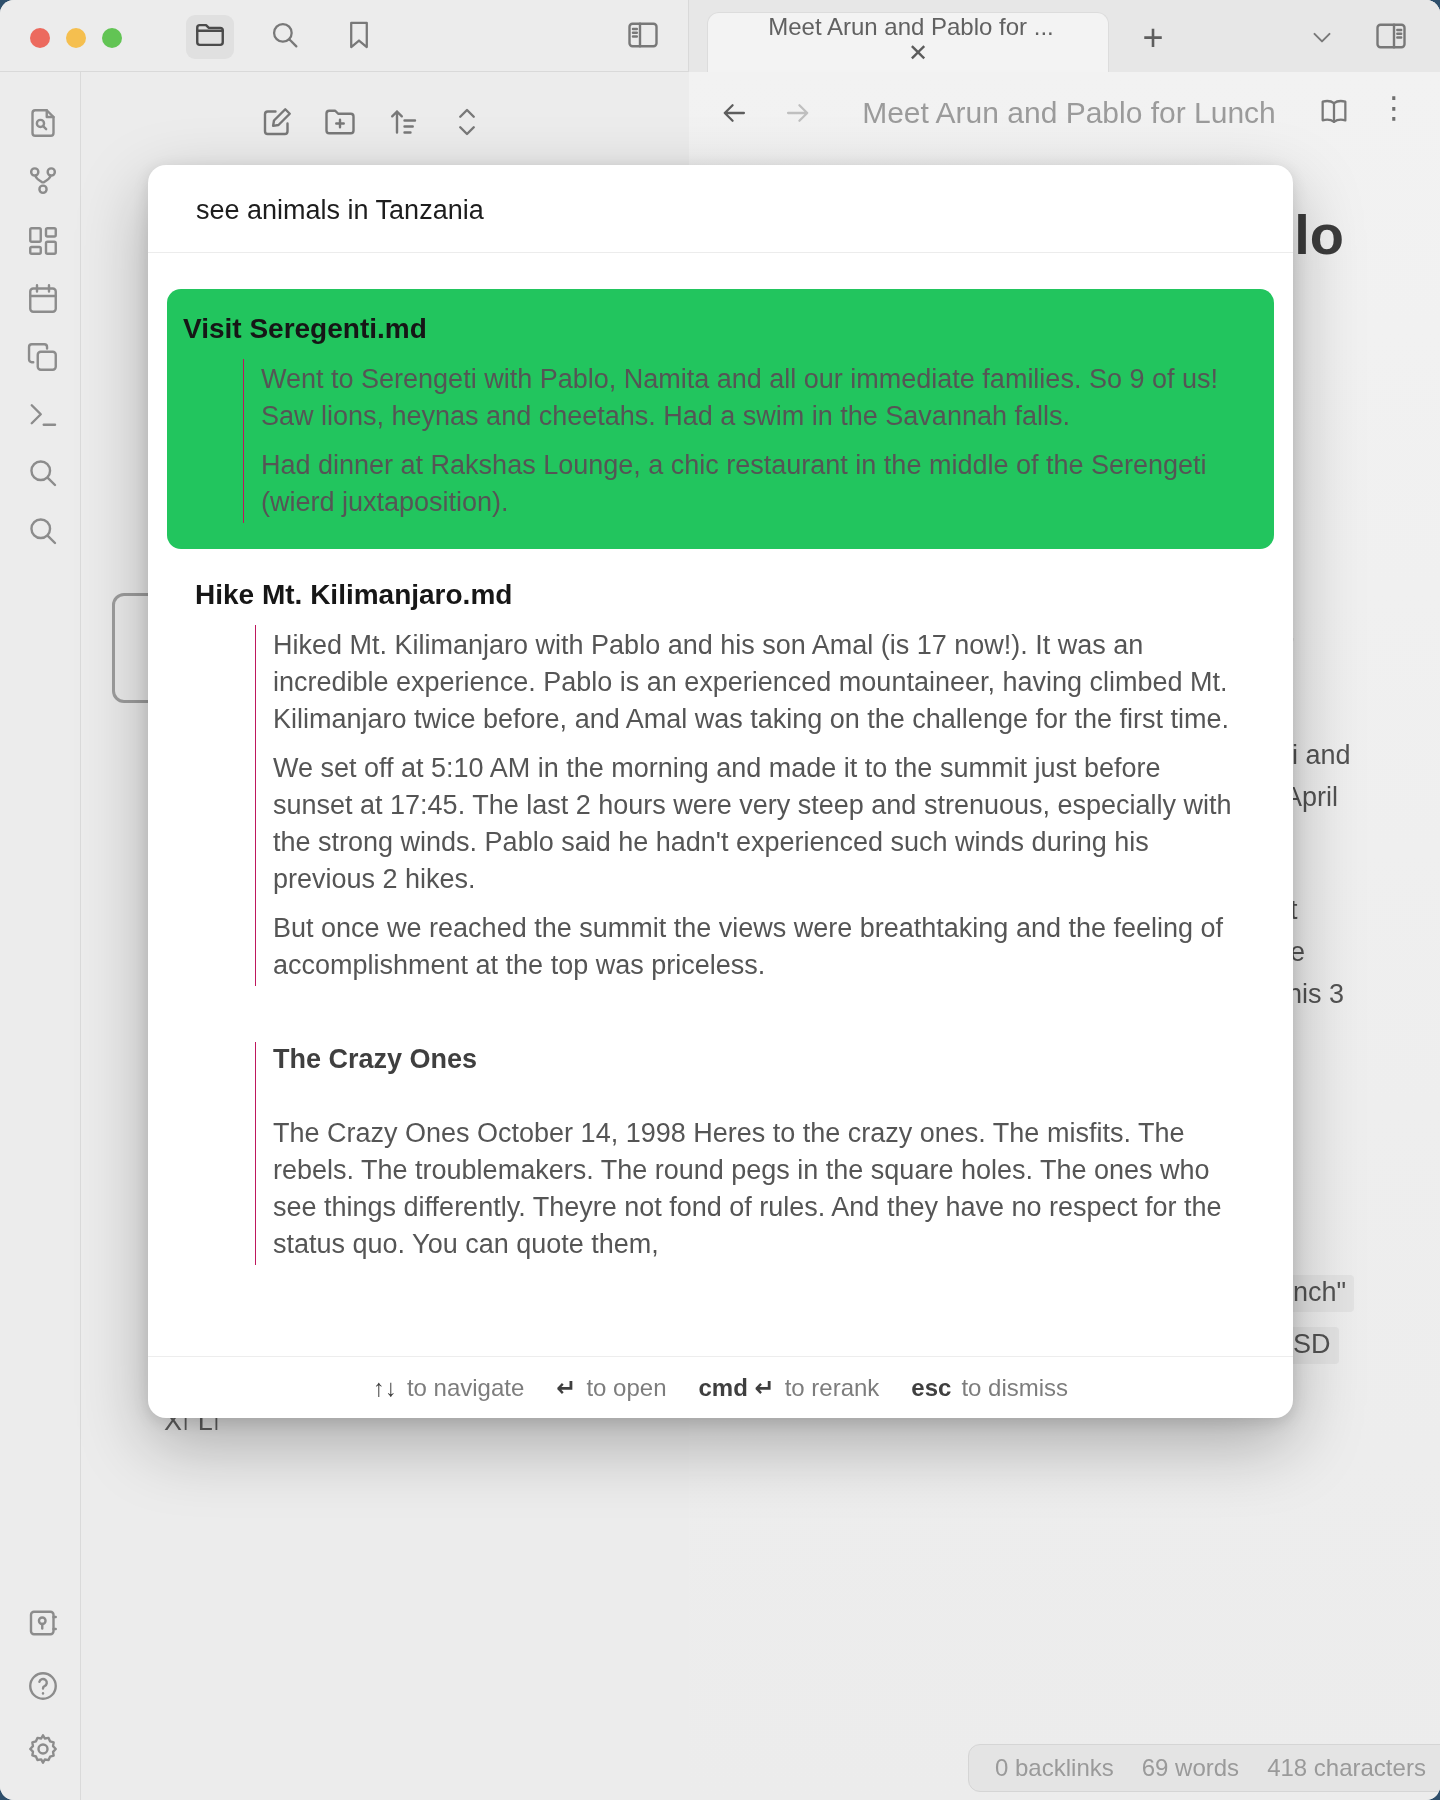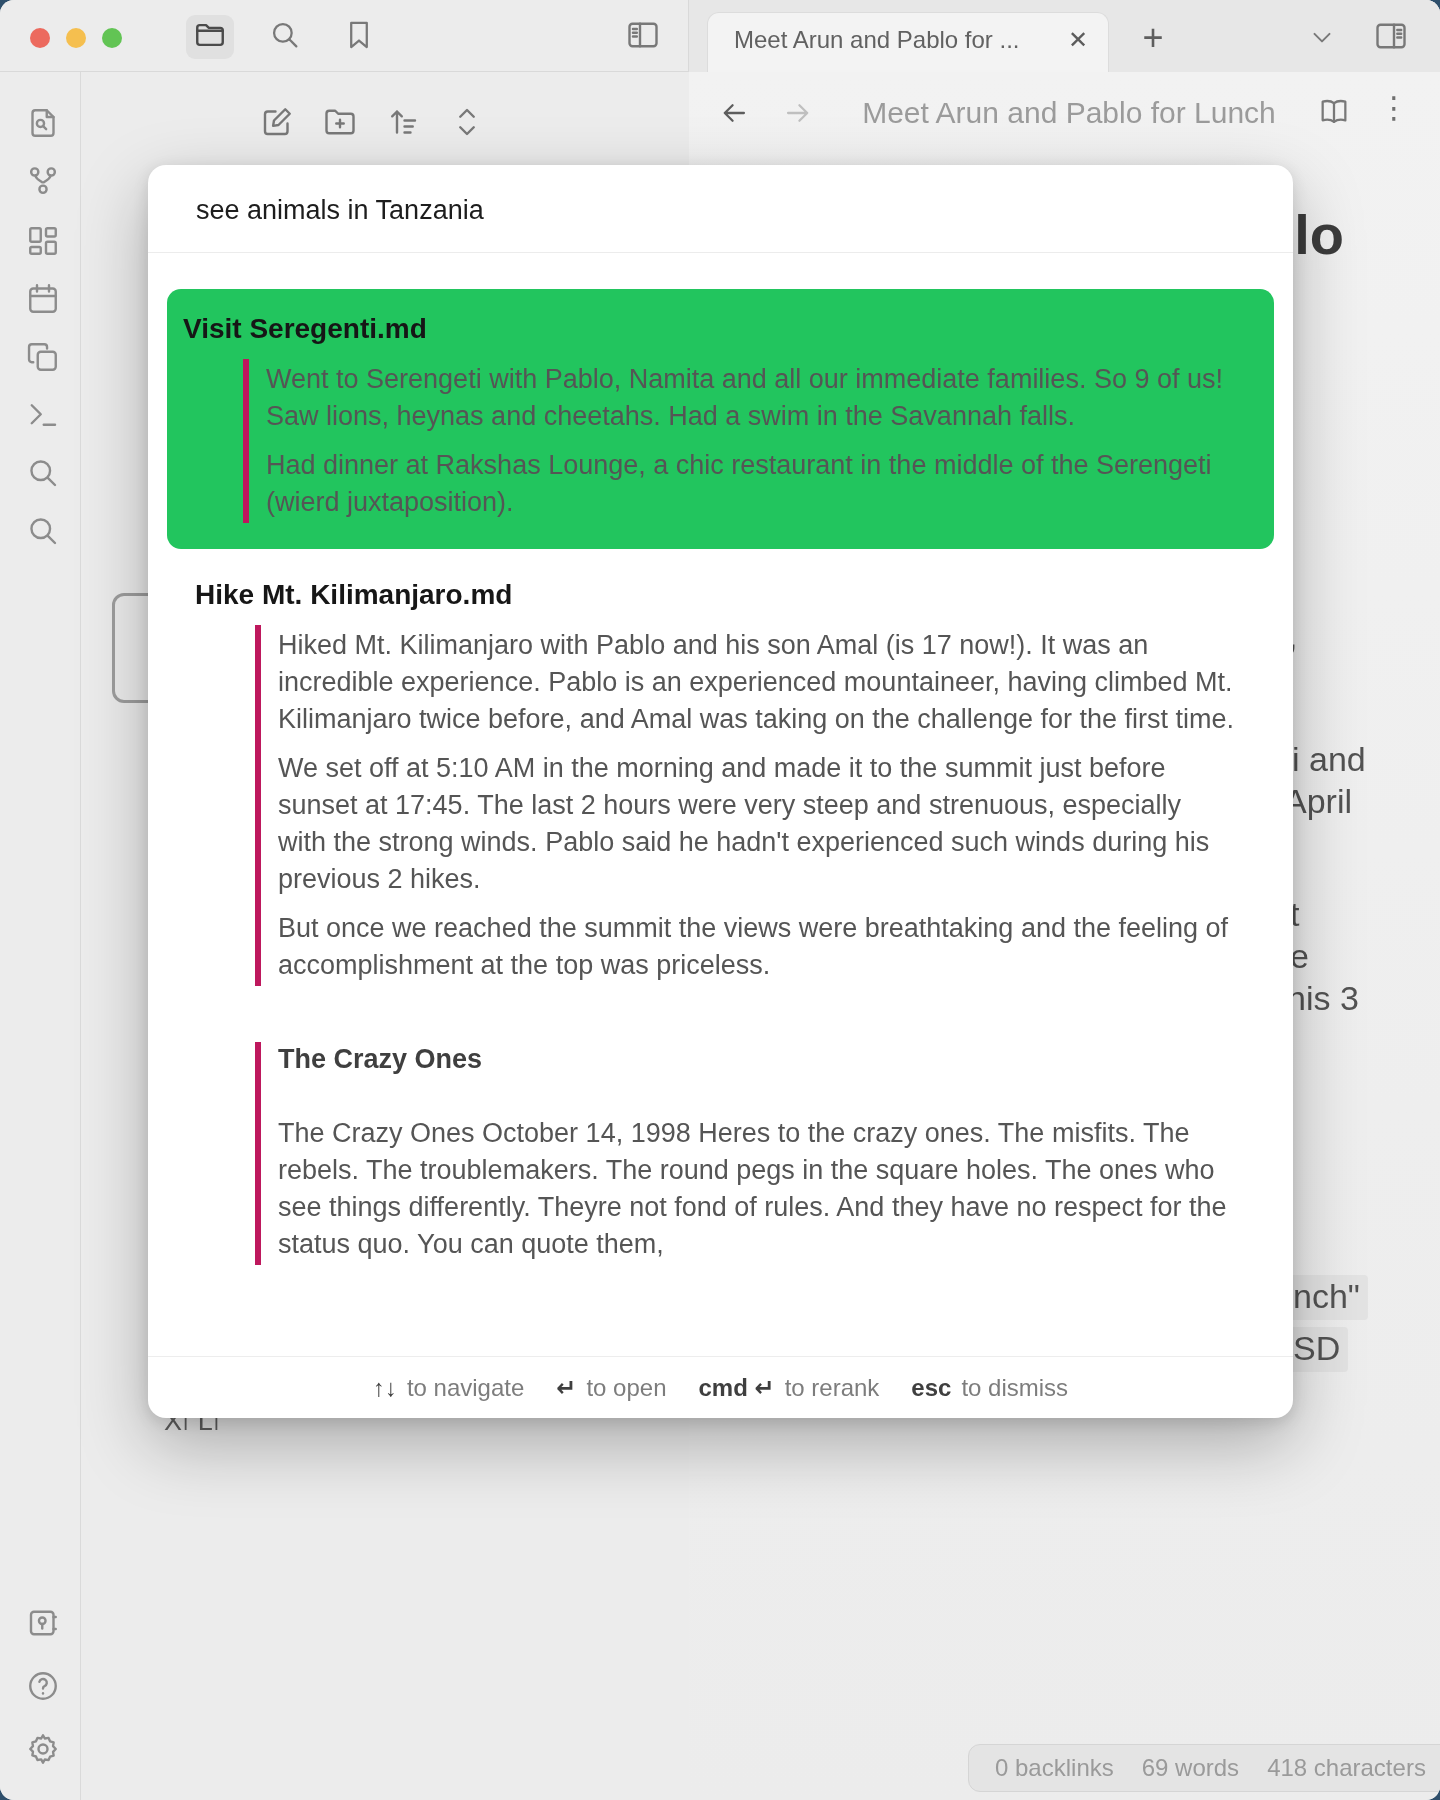--- a/index.html
+++ b/index.html
@@ -36,21 +36,21 @@
   
   .tabbar {
     position:absolute; left:688px; top:0; width:752px; height:72px;
     background:#e7e7e7; border-left:1px solid #d9d9d9;
   }
   .tab {
     position:absolute; left:18px; top:12px; width:402px; height:61px;
     background:#f3f3f3;
     border:1px solid #dcdcdc; border-bottom:none;
     border-radius:12px 12px 0 0;
-    display:flex; align-items:center; padding:0 20px 6px 26px;
+    display:flex; align-items:center; padding:0 20px 6px 26px;flex-direction:column;
   }
   .tab-label {
     flex:1; font-size:24px; color:#616161;
     white-space:nowrap; overflow:hidden;
   }
   .tab-close { font-size:24px; color:#5c5c5c; margin-left:14px; }
   .tab-plus  {
     position:absolute; left:440px; top:14px; width:48px; height:48px;
     display:flex; align-items:center; justify-content:center;
     font-size:36px; font-weight:300; color:#5e5e5e;
@@ -92,21 +92,21 @@
   .navrow { position:absolute; left:0; top:0; width:751px; height:78px; }
   .nav-back { position:absolute; left:28px; top:24px; }
   .nav-fwd  { position:absolute; left:92px; top:24px; }
   .nav-title {
     position:absolute; left:170px; top:24px; width:420px;
     font-size:30px; color:#9b9b9b; text-align:center; white-space:nowrap;
   }
   .nav-book { position:absolute; left:628px; top:22px; }
   .nav-more { position:absolute; left:690px; top:18px; font-size:30px; color:#6f6f6f; letter-spacing:0; }
   
-  .frag { position:absolute; color:#535353; font-size:34px; white-space:nowrap; }
+  .frag { position:absolute; color:#535353; font-size:27px; white-space:nowrap; }
   .frag-heading {
     position:absolute; left:571px; top:130px;
     font-size:56px; font-weight:700; color:#3c3c3c; white-space:nowrap;
   }
   .frag-chip { background:#e3e3e3; padding:2px 8px 4px 8px; border-radius:4px; }
   
   .status {
     position:absolute; left:968px; top:1744px; width:486px; height:48px;
     background:#e4e4e4; border:1px solid #d5d5d5; border-radius:12px;
     display:flex; align-items:center; justify-content:flex-start;
@@ -125,21 +125,21 @@
     width:100%; border:none; outline:none;
     font-family:inherit; font-size:27px; color:#1d1d1d; background:transparent;
   }
   .prompt-divider { height:1px; background:#ececec; }
   .results { flex:1; overflow:hidden; padding:36px 19px 0 19px; }
   .result { padding:24px 28px 26px 28px; border-radius:14px; }
   .result.selected { background:#22c55e;padding-left:16px; }
   .result + .result { margin-top:6px; }
   .result-title { font-size:28px; font-weight:700; color:#161616; margin-bottom:14px; }
   .result-quote {
-    margin-left:60px; border-left:6px solid #be185d; padding:2px 0 2px 17px;
+    margin-left:60px; border-left:1px solid #be185d; padding:2px 0 2px 17px;
     max-width:980px;
   }
   .result-quote p {
     font-size:27px; line-height:37px; color:#555555; max-width:960px;
   }
   .result-quote p + p { margin-top:12px; }
   .quote-heading { font-size:27px; font-weight:700; color:#3f3f3f; margin-bottom:40px; }
   .hints {
     height:62px; border-top:1px solid #ededed;
     display:flex; align-items:center; justify-content:center; gap:32px;

